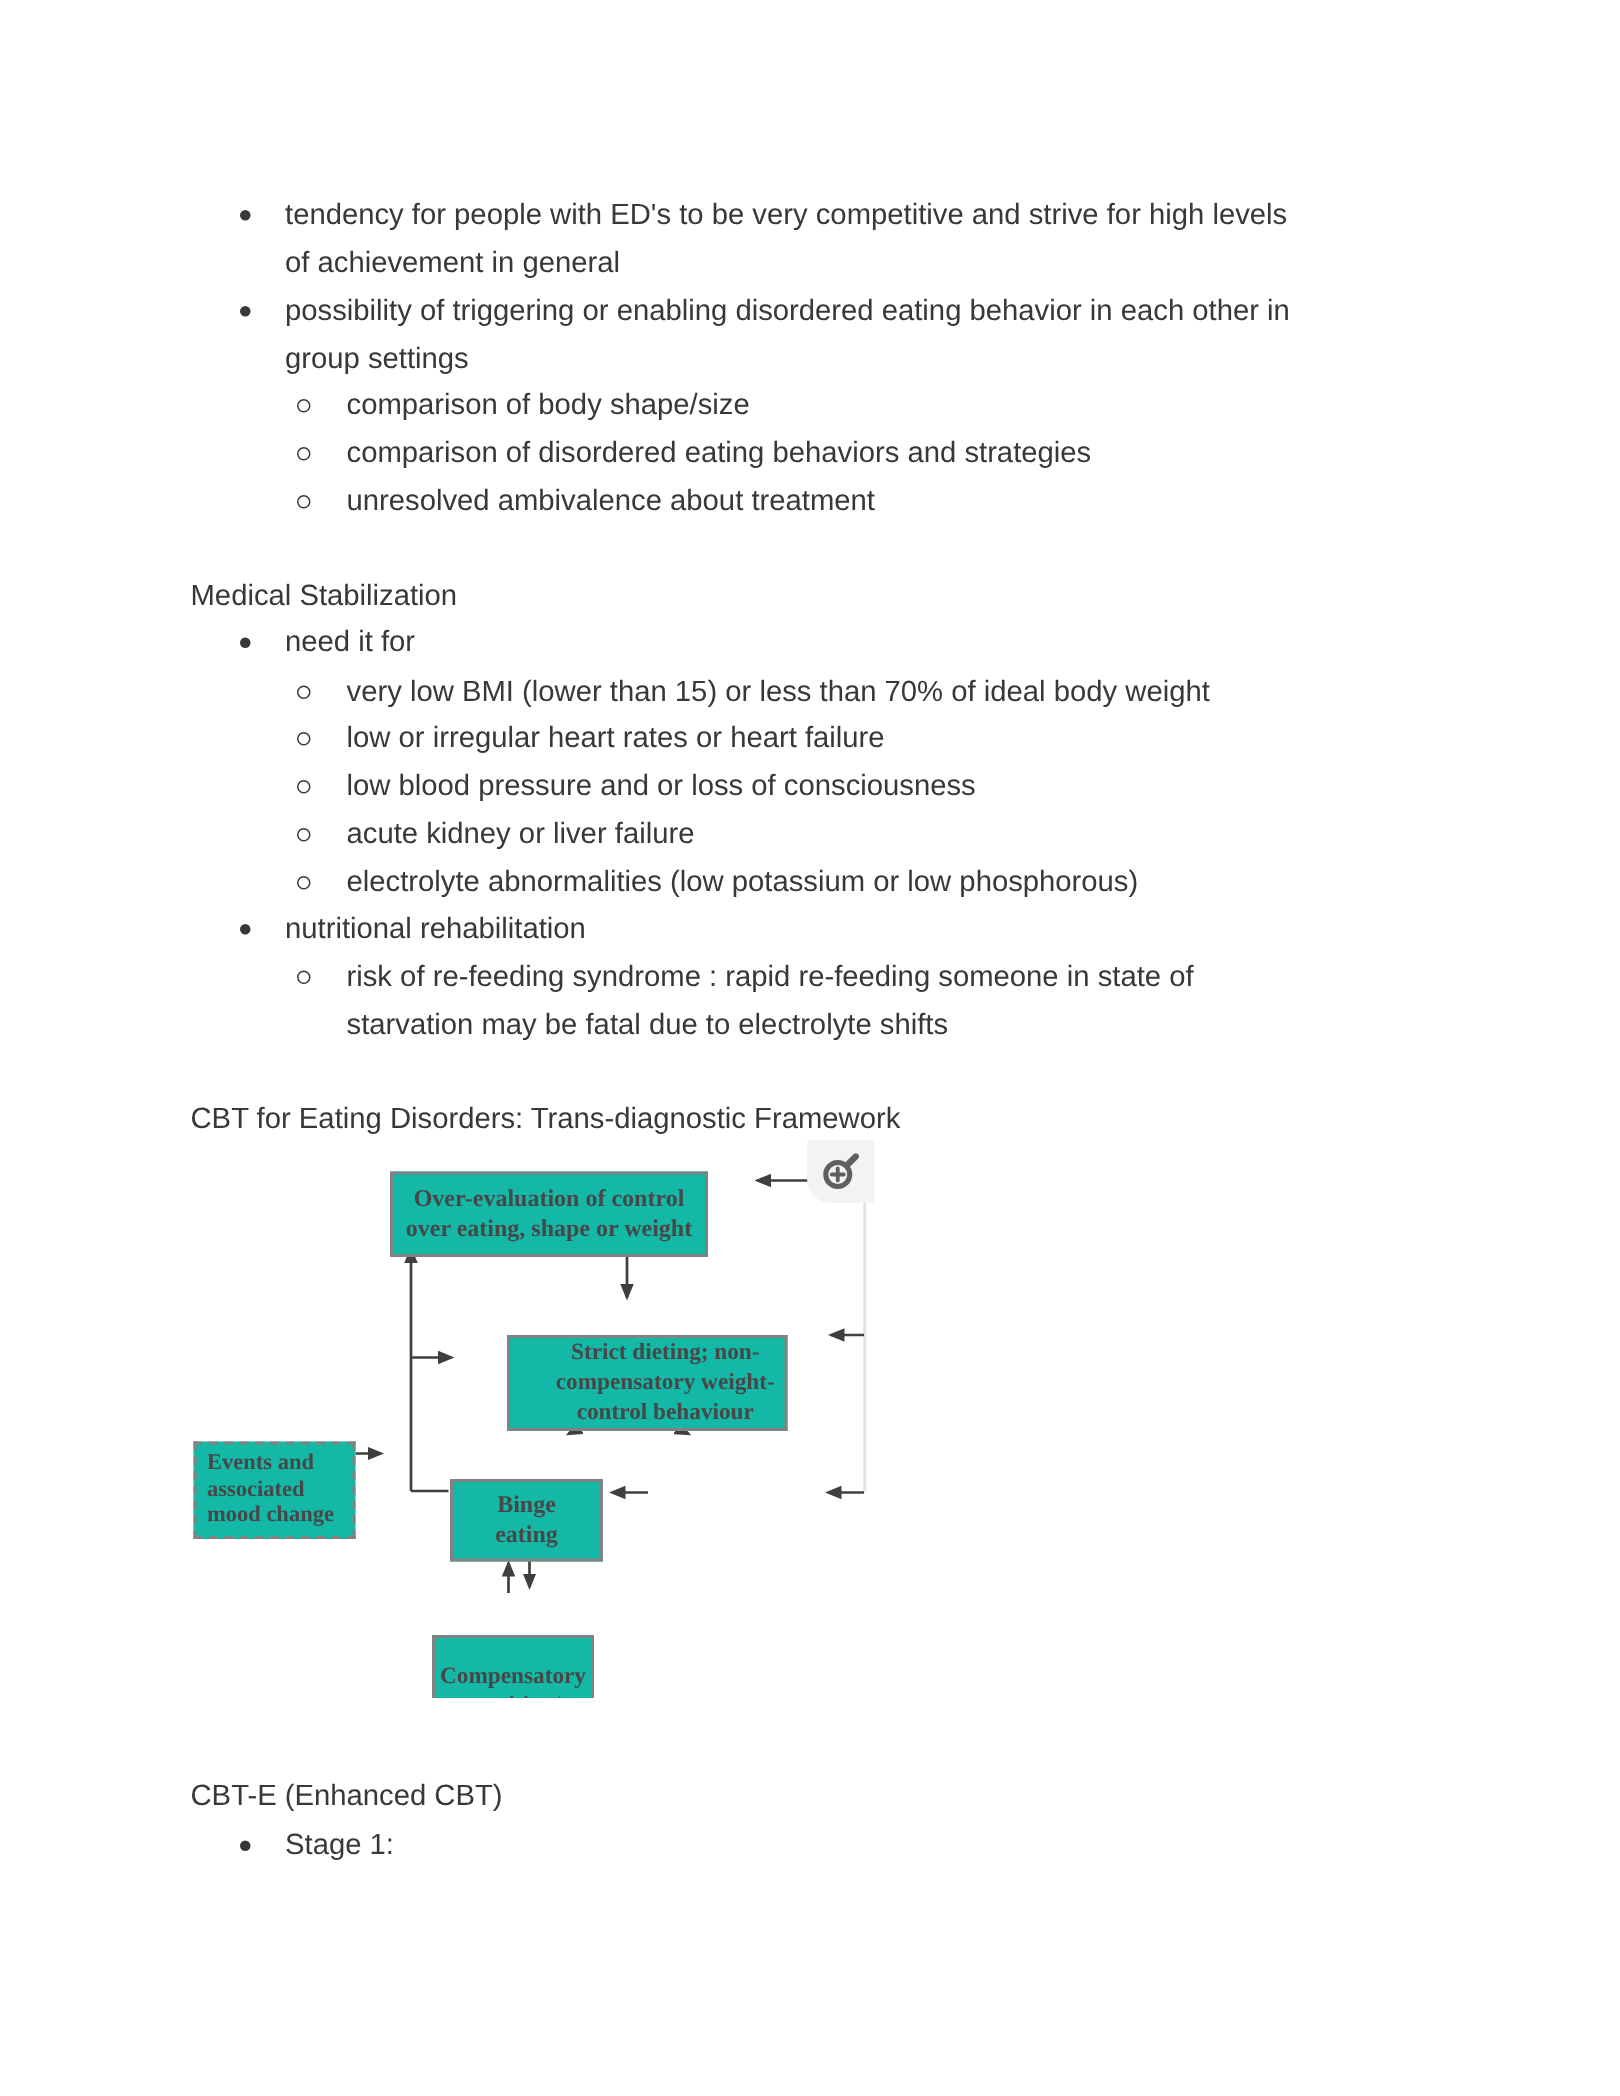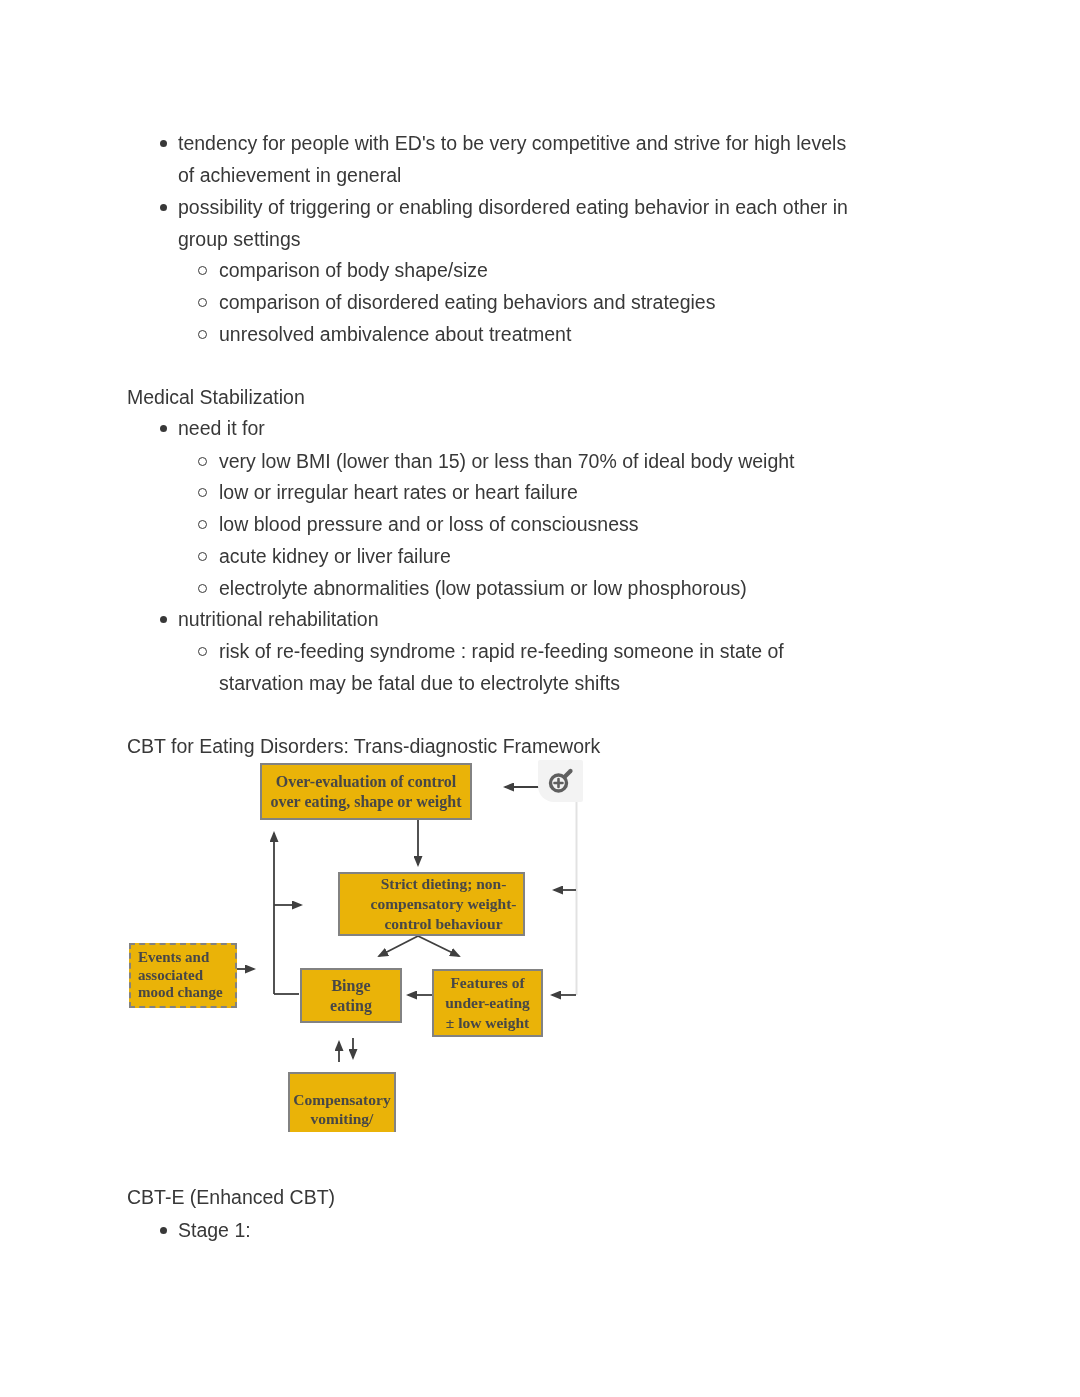--- a/index.html
+++ b/index.html
@@ -16,20 +16,21 @@
   .heading {
     position:absolute; left:127px;
     font-size:19.5px; line-height:32px;
     white-space:pre;
   }
   .li { position:absolute; }
   .li .txt {
     display:block;
     font-size:19.5px; line-height:32px;
     white-space:pre;
+    margin-left:12px;
   }
   .li.l1 { left:178px; }
   .li.l2 { left:219px; }
   .marker { position:absolute; box-sizing:border-box; }
   .l1 > .marker {
     left:-18px; top:12.5px; width:7px; height:7px;
     background:var(--text-color,#383838); border-radius:50%;
   }
   .l2 > .marker {
     left:-21px; top:12px; width:9px; height:9px;
@@ -42,25 +43,26 @@
     position:absolute; left:127px; top:760px;
     width:456px; height:372px;
     background:#ffffff; overflow:hidden;
     font-family:"Liberation Serif", serif;
     filter:blur(0.3px);
   }
   .diagram svg.arrows { position:absolute; left:0; top:0; }
   .dbox {
     position:absolute; box-sizing:border-box;
     border:2px solid var(--diagram-border,#828282);
-    background:#eab308;
+    background:#14b8a6;
     display:flex; align-items:center; justify-content:center;
     text-align:center; white-space:pre-line;
     font-size:16px; line-height:20px; font-weight:bold;
     color:var(--diagram-text,#474747);
+    margin-top:18px;
   }
   .dbox.dashed {
     border:2px dashed var(--diagram-border,#828282);
     justify-content:flex-start; text-align:left;
     padding-left:7px; font-size:15px; line-height:17.5px;
   }
   .zoom-btn {
     position:absolute; right:0; top:0;
     width:45px; height:42px;
     background:var(--icon-bg,#f3f3f3);
@@ -171,23 +173,20 @@
     <div class="dbox" style="left:133px; top:3px; width:212px; height:57px;">Over-evaluation of control
 over eating, shape or weight</div>
     <div class="dbox" style="left:211px; top:112px; width:187px; height:64px; font-size:15.5px;padding-left:24px;">Strict dieting; non-
 compensatory weight-
 control behaviour</div>
     <div class="dbox dashed" style="left:2px; top:183px; width:108px; height:65px;">Events and
 associated
 mood change</div>
     <div class="dbox" style="left:173px; top:208px; width:102px; height:55px;">Binge
 eating</div>
-    <div class="dbox" style="left:305px; top:209px; width:111px; height:68px; font-size:15.5px;">Features of
-under-eating
-± low weight</div>
     <div class="dbox" style="left:161px; top:312px; width:108px; height:70px; align-items:flex-start; padding-top:17px; font-size:15.5px; line-height:18.5px;">Compensatory
 vomiting/
 laxative misuse</div>
 
     <button class="zoom-btn">
       <svg width="30" height="30" viewBox="0 0 30 30">
         <g stroke="#5f5f5f" style="stroke:var(--icon,#5f5f5f)" fill="none" stroke-linecap="round">
           <circle cx="12.5" cy="17" r="8" stroke-width="3.4"></circle>
           <path d="M18.5,11 L24.5,5" stroke-width="4.2"></path>
           <path d="M8.5,17 H16.5 M12.5,13 V21" stroke-width="2.6"></path>

